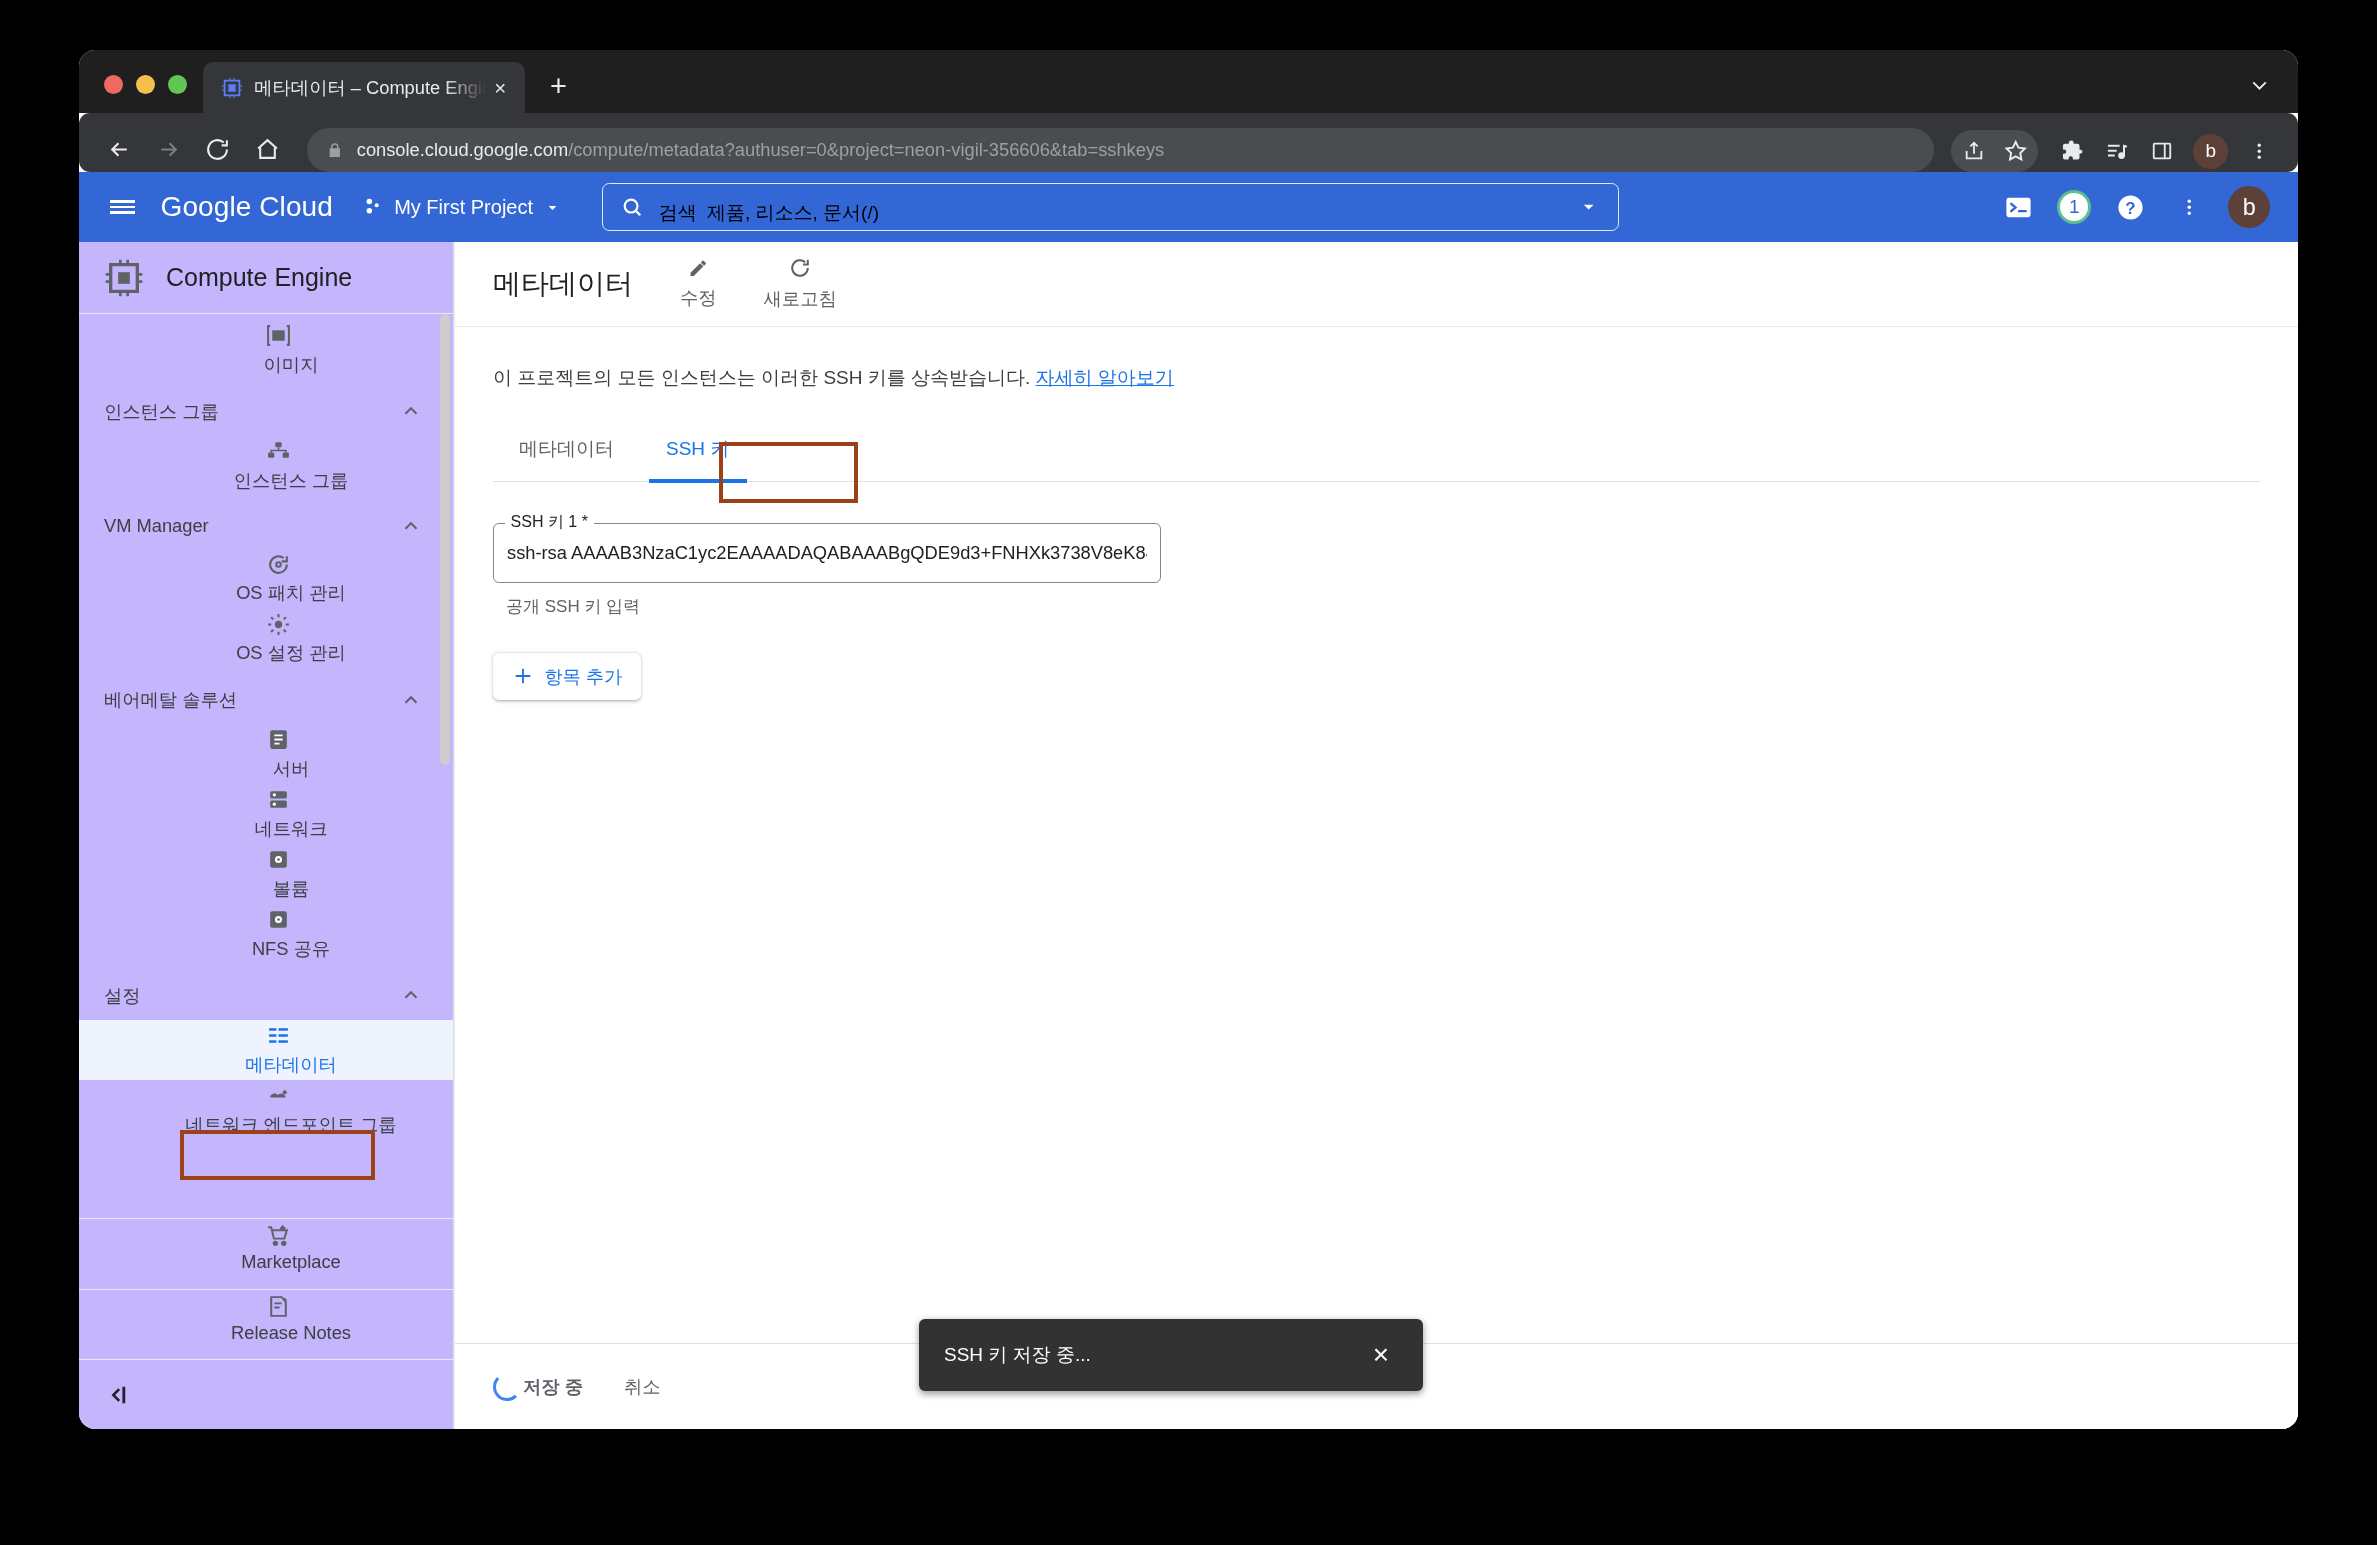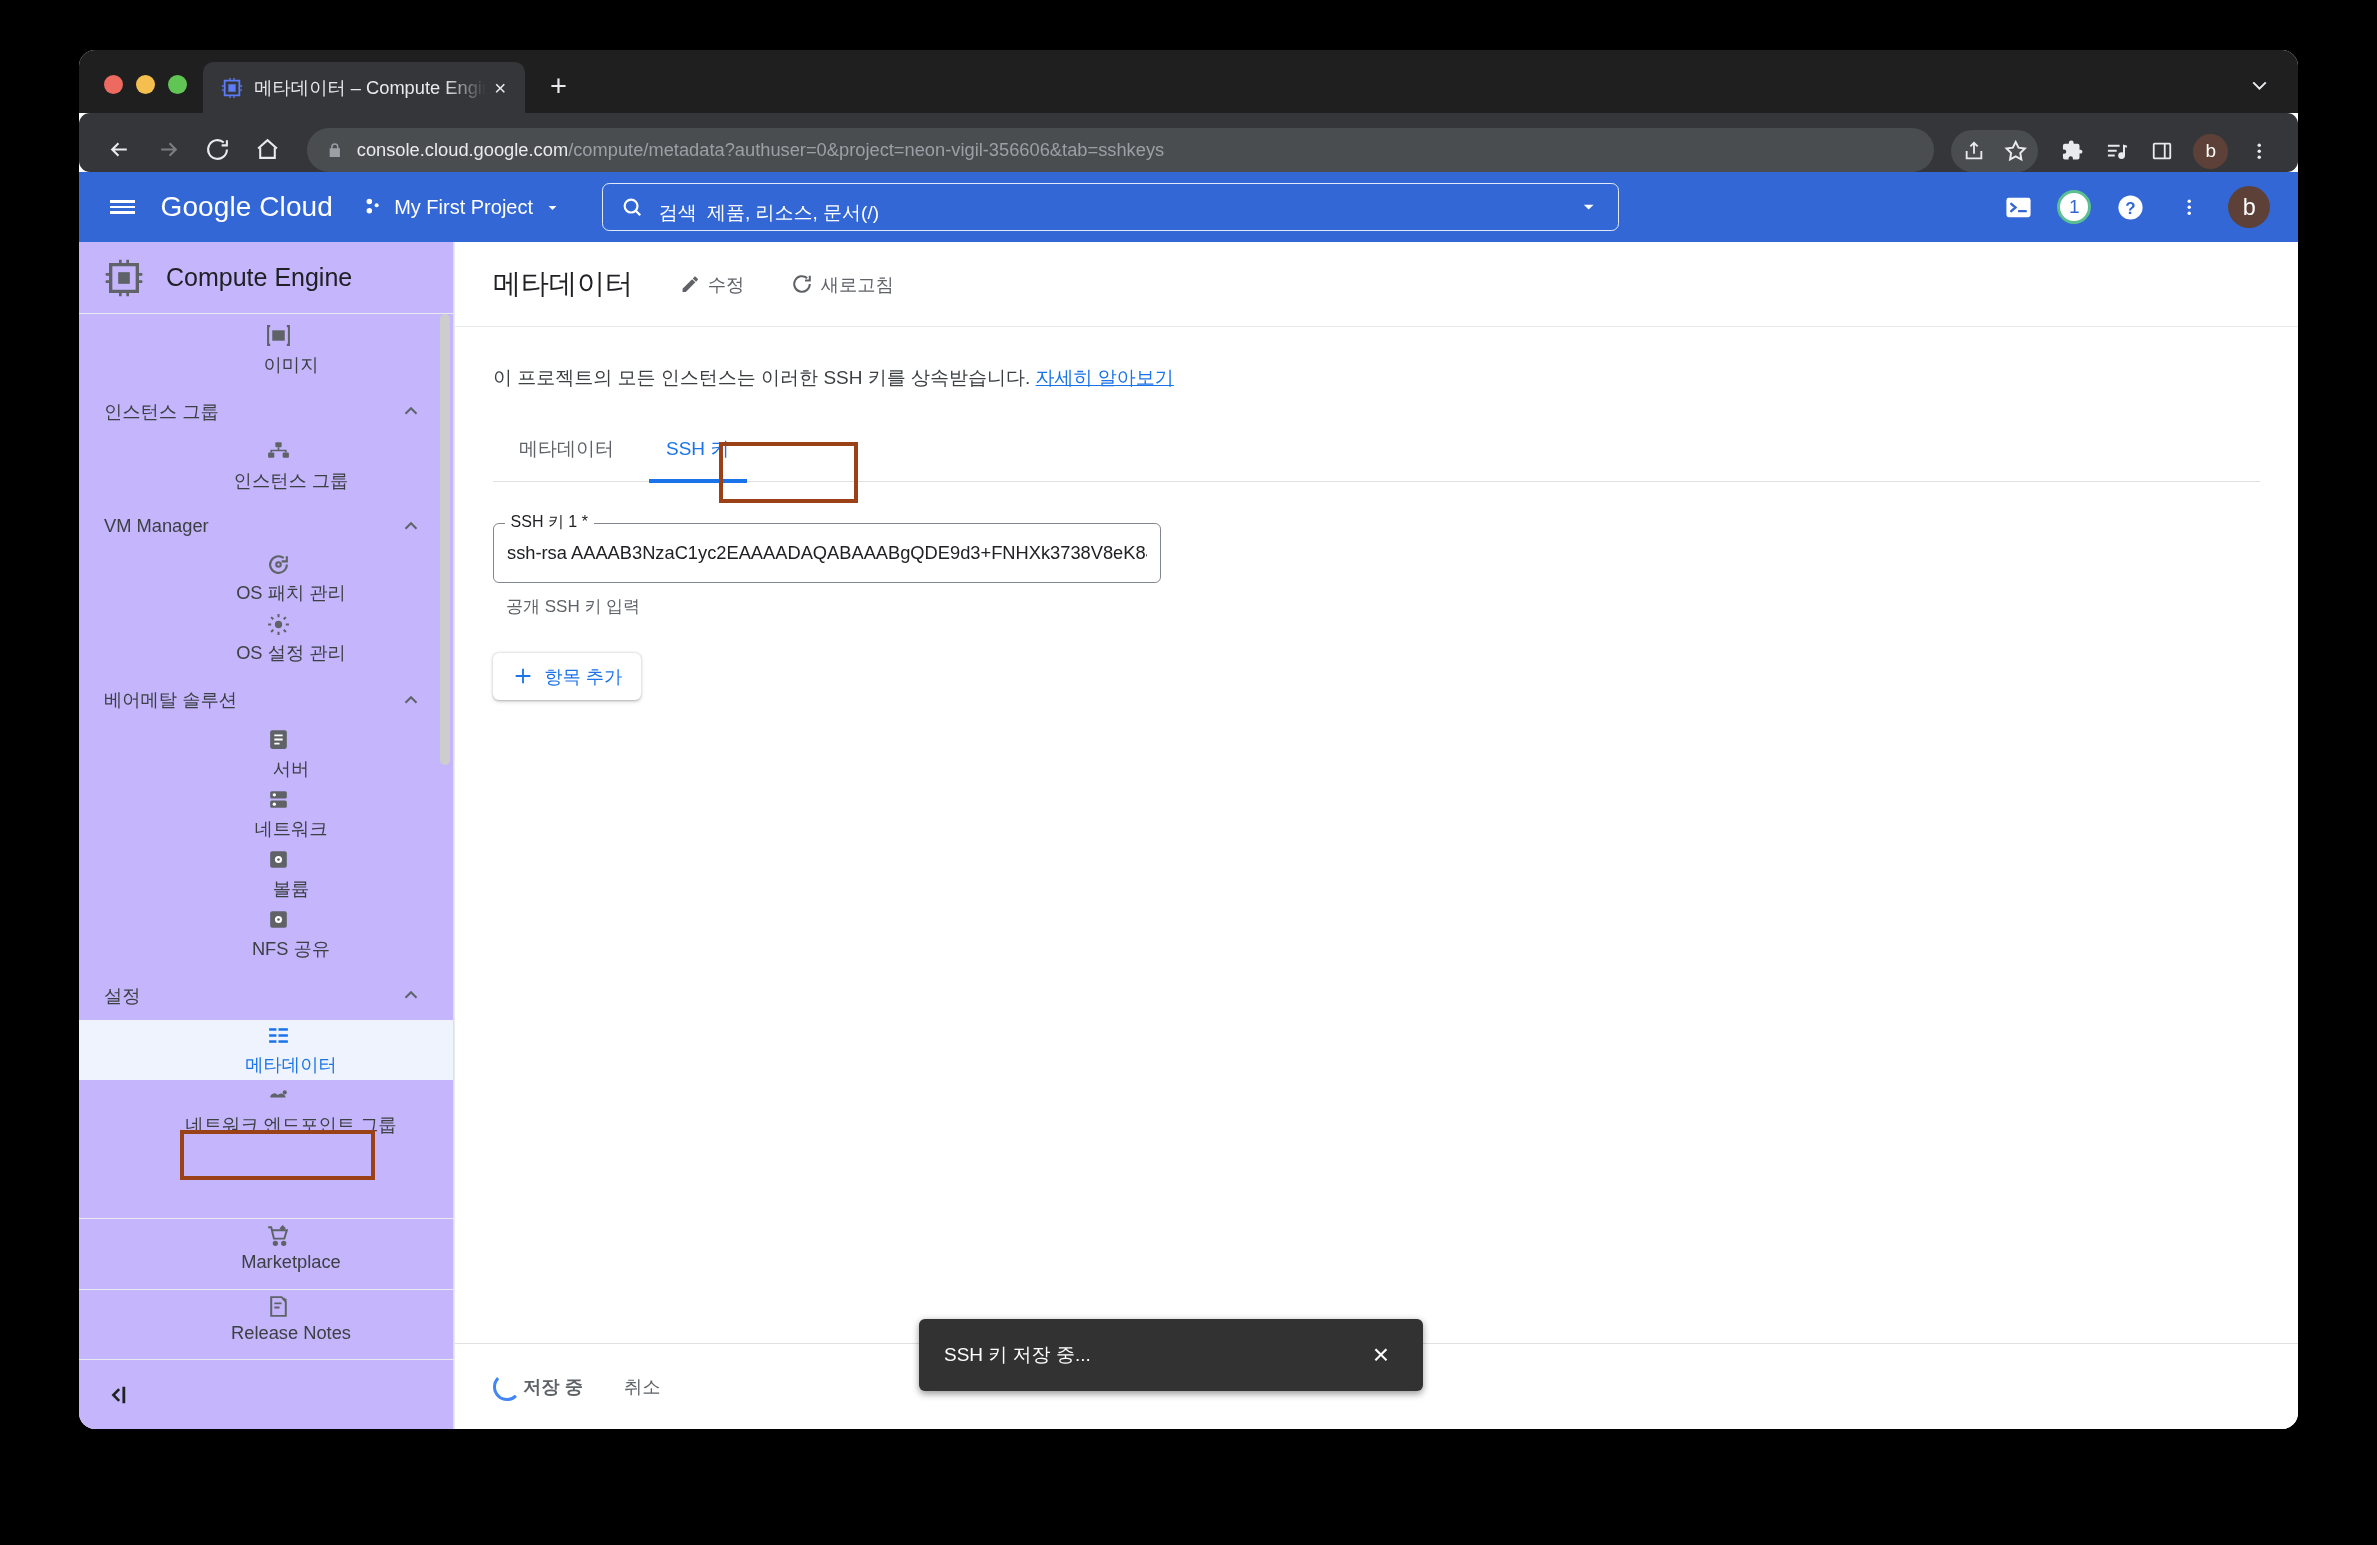--- a/index.html
+++ b/index.html
@@ -108,21 +108,21 @@
   #gcp-logo { color:#fff; font-size: 28px; margin-left: 16px; letter-spacing: 0.1px; }
   #project-selector {
     display: flex; align-items: center; gap: 10.2px;
     margin-left: 29px; color: #fff; font-size: 20px;
   }
   #gcp-search {
     flex: 1; max-width: 1017px; height: 48px; margin-left: 40px;
     border: 1.5px solid rgba(255,255,255,.85); border-radius: 7.3px;
     display: flex; align-items: center; padding: 0 17.6px; gap: 16px;
   }
-  #gcp-search-text { color:#ffffff; font-size: 19px; margin-top: 12px; }
+  #gcp-search-text { color:#000000; font-size: 19px; margin-top: 12px; }
   #gcp-search-text .label { margin-right: 10.2px; }
   #gcp-search-caret { margin-left: auto; color:#fff; }
   #gcp-header-right { display:flex; align-items:center; gap: 19px; margin-left: auto; padding-right: 7.3px; }
   .hdr-icon { width:40px; height:40px; display:flex; align-items:center; justify-content:center; color:#fff; }
   #notif-badge {
     width: 34px; height: 34px; border-radius: 50%;
     background: #fff; color: #3367d6; font-size: 19px;
     display:flex; align-items:center; justify-content:center;
     border: 3.7px solid #5bbf92;
   }
@@ -185,21 +185,21 @@
     flex: 1; background: #fff; position: relative; display:flex; flex-direction: column;
     border-left: 0.7px solid #e8eaed;
   }
   #content-header {
     display: flex; align-items: center; height: 85px; padding: 0 38px;
     border-bottom: 0.7px solid #e8eaed; flex: 0 0 auto;
   }
   #page-title { font-size: 28px; color: #202124; }
   .hdr-action {
     display:flex; align-items:center; gap: 7.3px;
-    margin-left: 47px; font-size: 18.3px; color: #5f6368;
+    margin-left: 47px; font-size: 18.3px; color: #5f6368; flex-direction: column;
   }
   #content-scroll { flex: 1; padding: 38px; overflow: hidden; }
   #desc-line { font-size: 19px; color: #3c4043; }
   #desc-link { color: #1a73e8; text-decoration: underline; }
 
   #tabs-row {
     display: flex; margin-top: 35px;
     border-bottom: 0.7px solid #e0e0e0;
     position: relative;
   }

